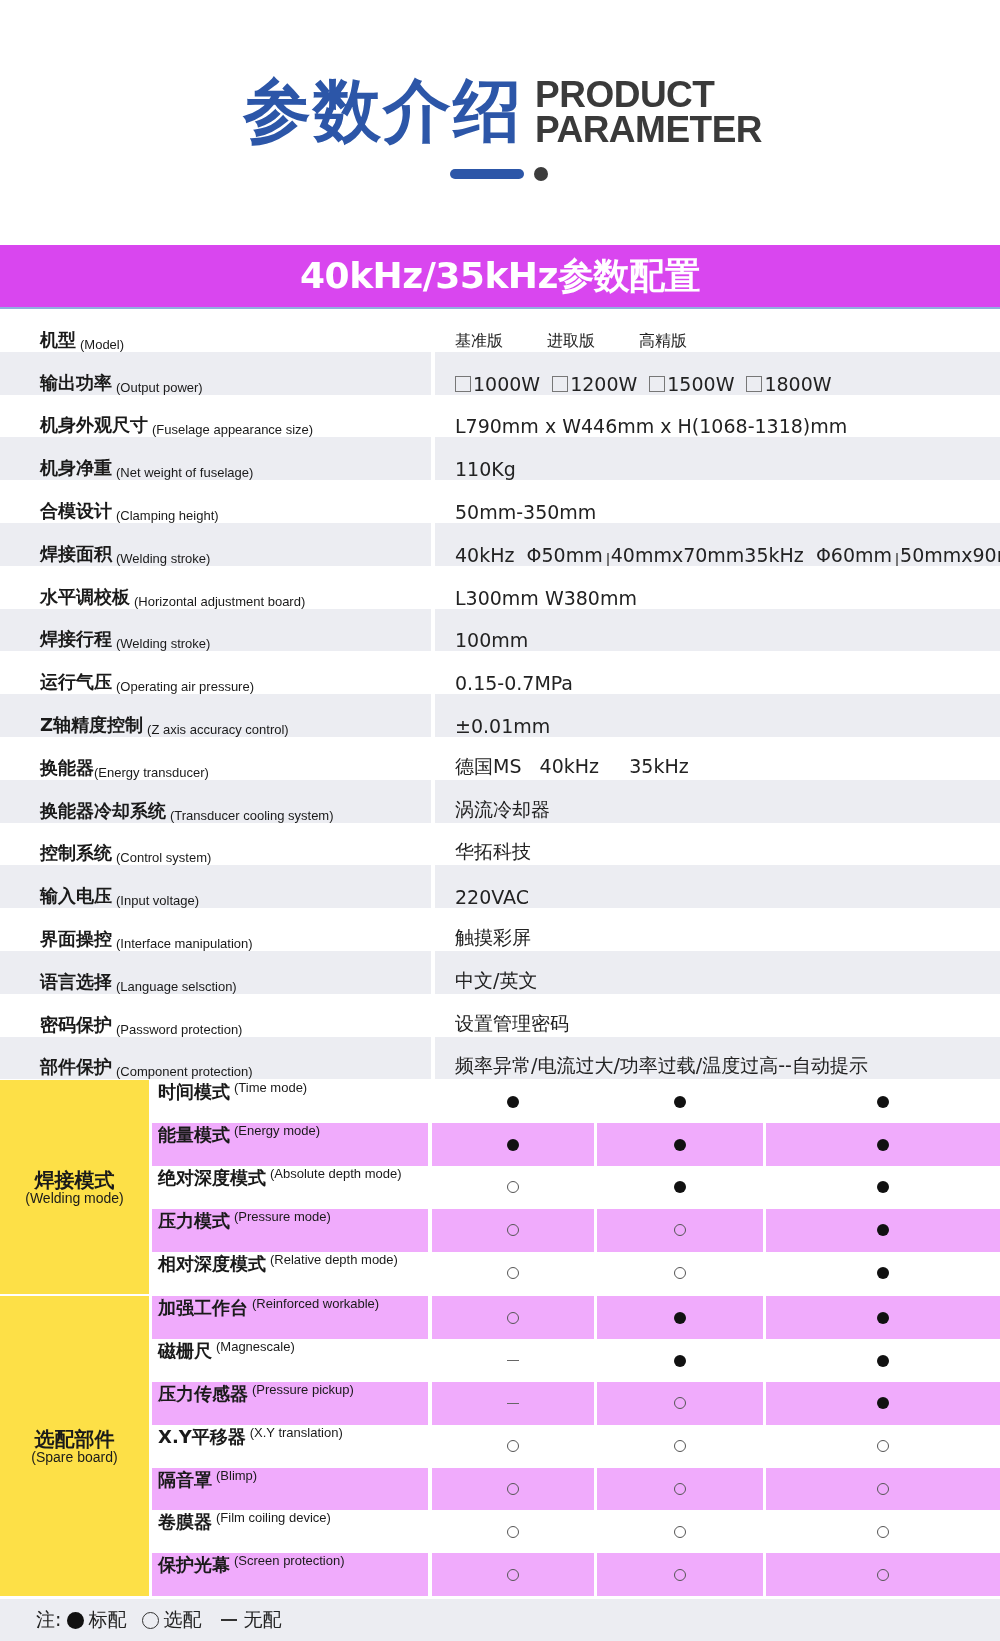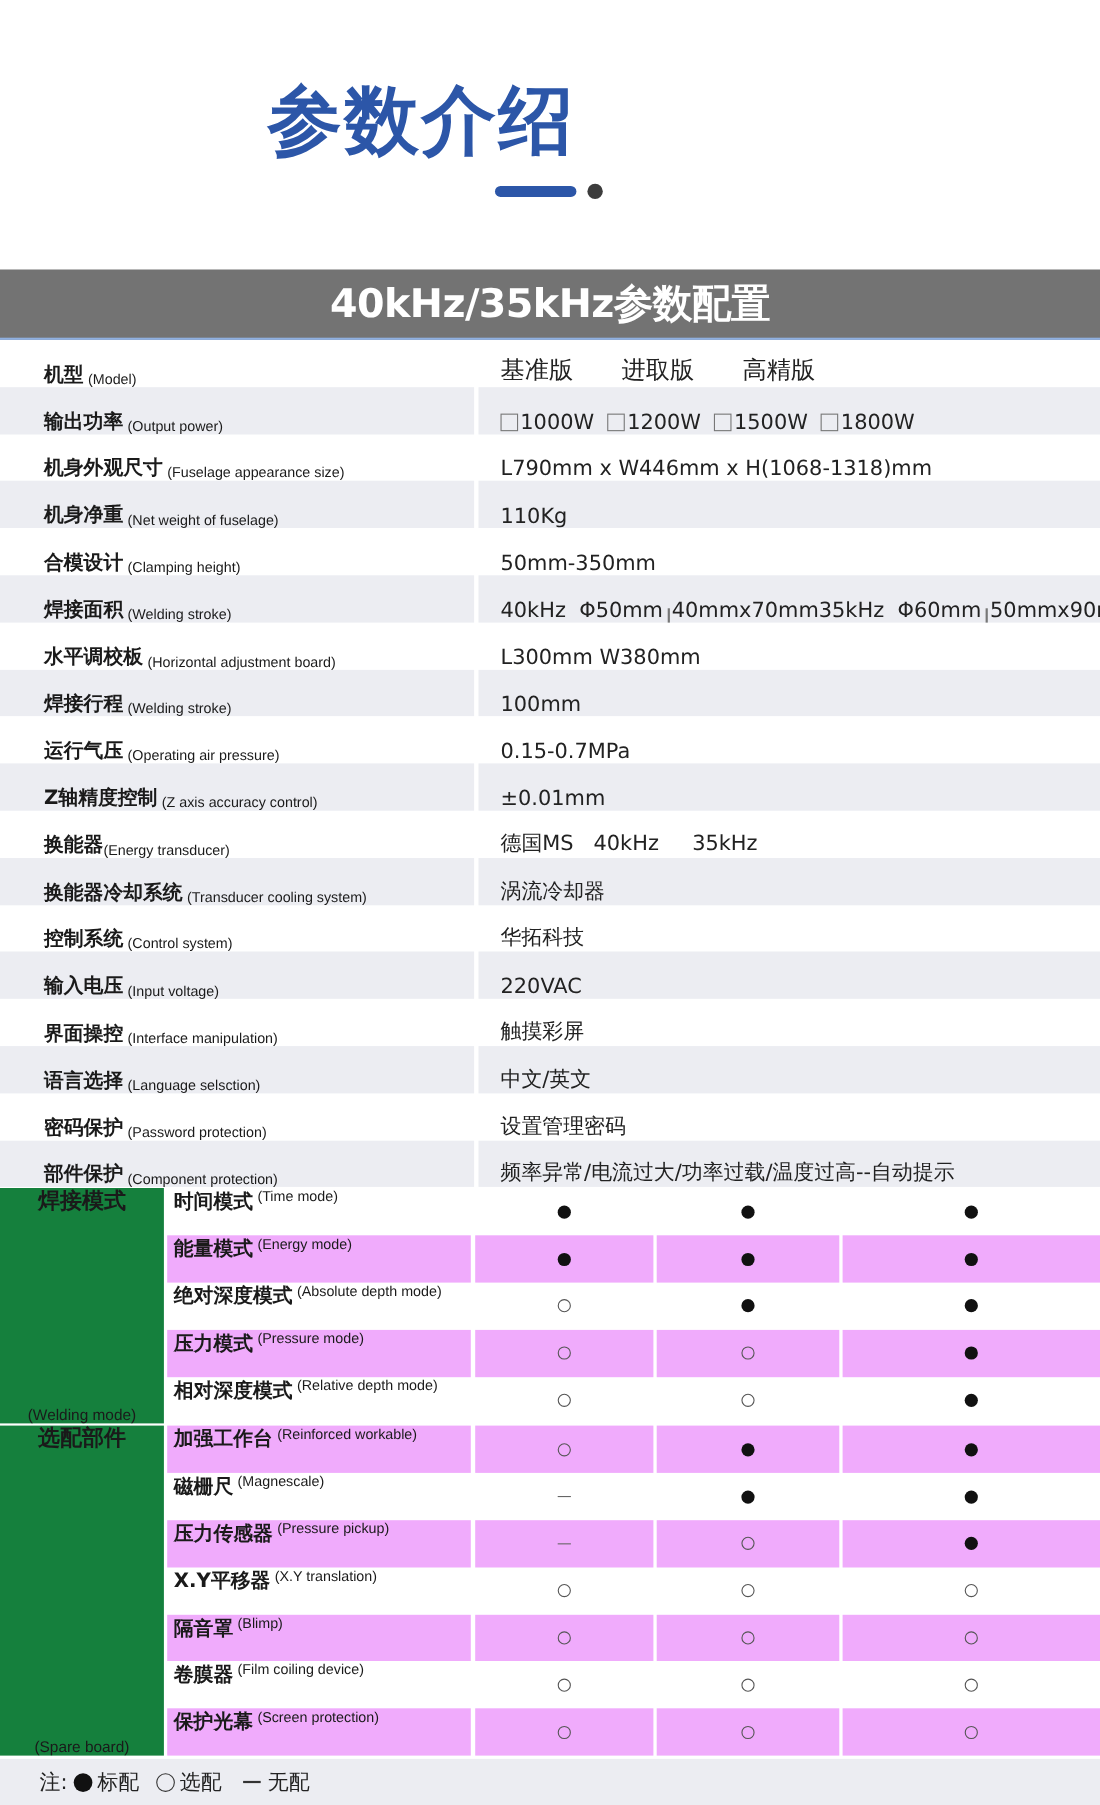--- a/index.html
+++ b/index.html
@@ -3,40 +3,40 @@
   <meta charset="utf-8">
   <style>
     * { box-sizing: border-box; margin: 0; padding: 0; }
     body { width: 1000px; height: 1641px; background: #ffffff; font-family: "DejaVu Sans", "Liberation Sans", sans-serif; color: #1a1a1a; position: relative; overflow: hidden; }
     .hero { position: absolute; left: 0; top: 0; width: 1000px; height: 245px; margin-top: 19px; }
     .hero-cn { position: absolute; left: 243px; top: 52px; font-size: 68px; font-weight: bold; color: #2c56a8; letter-spacing: 2px; line-height: 80px; white-space: nowrap; }
     .hero-en { position: absolute; left: 535px; top: 58px; font-family: "Liberation Sans", sans-serif; font-weight: bold; color: #3a3a3a; font-size: 37px; line-height: 35px; letter-spacing: -0.5px; }
     .hero-pill { position: absolute; left: 450px; top: 150px; width: 74px; height: 10px; border-radius: 5px; background: #2c56a8; }
     .hero-dot { position: absolute; left: 534px; top: 148px; width: 14px; height: 14px; border-radius: 50%; background: #3c3c3c; }
 
-    .banner { position: absolute; left: 0; top: 245px; width: 1000px; height: 64px; background: #737373; border-bottom: 2px solid #8fb0e0; display: flex; align-items: center; justify-content: center; }
+    .banner { position: absolute; left: 0; top: 245px; width: 1000px; height: 64px; background: #d946ef; border-bottom: 2px solid #8fb0e0; display: flex; align-items: center; justify-content: center; }
     .banner-title { color: #ffffff; font-size: 36px; font-weight: bold; font-family: "DejaVu Sans", sans-serif; letter-spacing: -0.5px; }
 
     .table { position: absolute; left: 0; top: 309px; width: 1000px; }
     .row { display: flex; height: 42.8px; }
     .row .lab, .row .val { display: flex; align-items: flex-end; }
     .row .lab { width: 431px; padding-left: 40px; }
     .row .val { width: 565px; margin-left: 4px; padding-left: 20px; font-size: 19px; color: #222; white-space: nowrap; }
     .row.gray .lab, .row.gray .val { background: #ecedf2; }
     .cn { font-size: 18px; font-weight: bold; color: #1a1a1a; }
     .en { font-size: 13px; color: #1a1a1a; margin-left: 4px; font-family: "Liberation Sans", sans-serif; }
-    .models { display: flex; gap: 44px; font-size: 22px; }
+    .models { display: flex; gap: 44px; font-size: 16px; }
     .opt { display: inline-flex; align-items: center; margin-right: 12px; }
     .box { display: inline-block; width: 16px; height: 16px; border: 1.5px solid #777; margin-right: 2px; }
     .box.sm { width: 13px; height: 13px; margin: 0 2px 0 4px; }
     .small { font-size: 16px; }
     .gap { display: inline-block; width: 34px; }
 
     .group { display: flex; }
-    .group-label { width: 152px; background: #15803d; display: flex; flex-direction: column; align-items: center; justify-content: space-between; margin-right: 3px; }
+    .group-label { width: 152px; background: #fde047; display: flex; flex-direction: column; align-items: center; justify-content: center; margin-right: 3px; }
     .group-label .gcn { font-size: 20px; font-weight: bold; line-height: 22px; }
     .group-label .gen { font-size: 14px; font-family: "Liberation Sans", sans-serif; line-height: 15px; }
     .group-rows { flex: 1; }
     .srow { display: flex; height: 42.8px; }
     .srow .slab { width: 276px; display: flex; align-items: flex-start; padding-left: 6px; }
     .srow .sym { display: flex; align-items: center; justify-content: center; }
     .srow .sym.c1 { width: 162px; margin-left: 4px; }
     .srow .sym.c2 { width: 166px; margin-left: 3px; }
     .srow .sym.c3 { width: 234px; margin-left: 3px; }
     .srow.gray .slab, .srow.gray .sym { background: #f0abfc; }
@@ -48,20 +48,24 @@
     .legend .item { display: inline-flex; align-items: center; margin-right: 16px; text-align: center; }
     .legend .lg-full { width: 17px; height: 17px; border-radius: 50%; background: #111; margin-right: 4px; }
     .legend .lg-empty { width: 17px; height: 17px; border-radius: 50%; border: 1.5px solid #333; margin-right: 4px; }
     .legend .lg-dash { width: 16px; height: 1.5px; background: #333; margin: 0 6px 0 4px; }
   </style>
 </head>
 <body>
 
 <div class="hero">
   <div class="hero-cn">参数介绍</div>
+  <div class="hero-en">
+    <div>PRODUCT</div>
+    <div>PARAMETER</div>
+  </div>
   <div class="hero-pill"></div>
   <div class="hero-dot"></div>
 </div>
 
 <div class="banner">
   <span class="banner-title">40kHz/35kHz参数配置</span>
 </div>
 
 <div class="table" id="spec-table">
   <div class="row">

